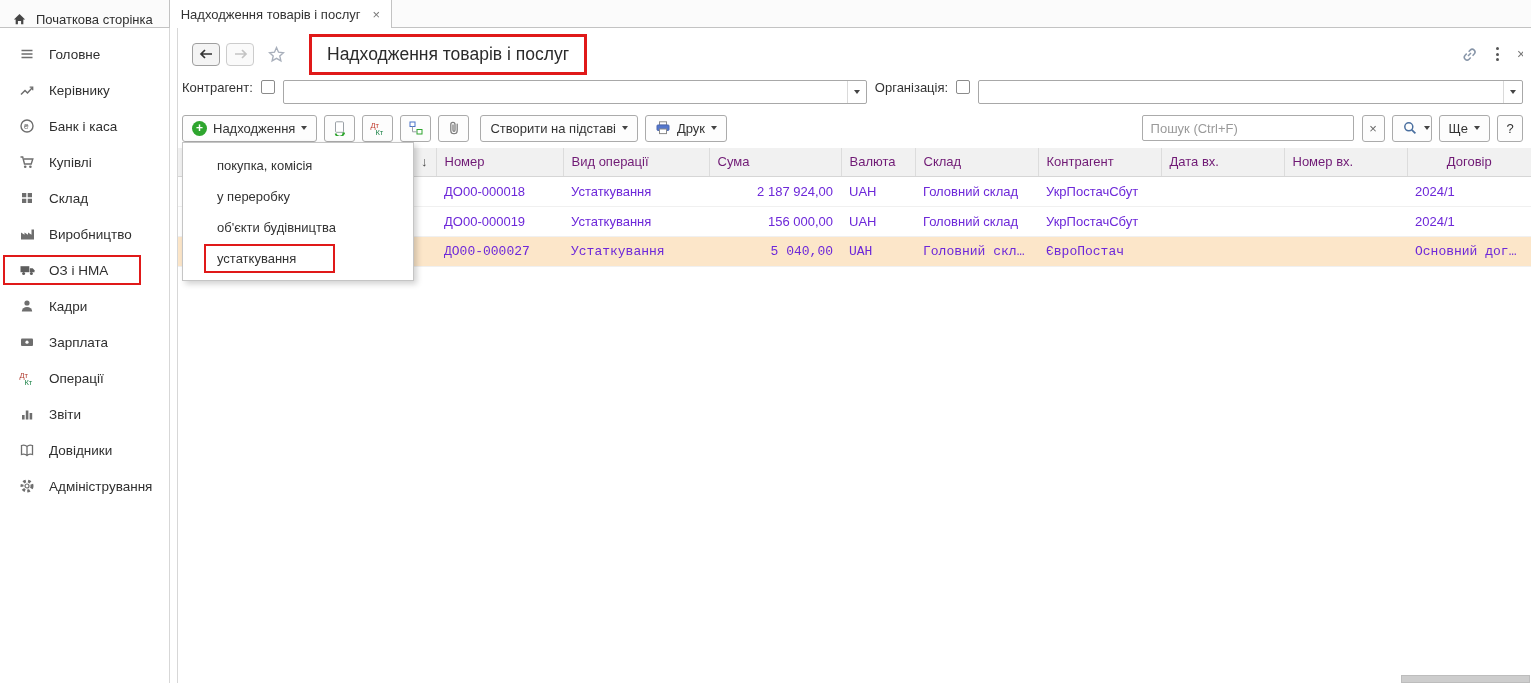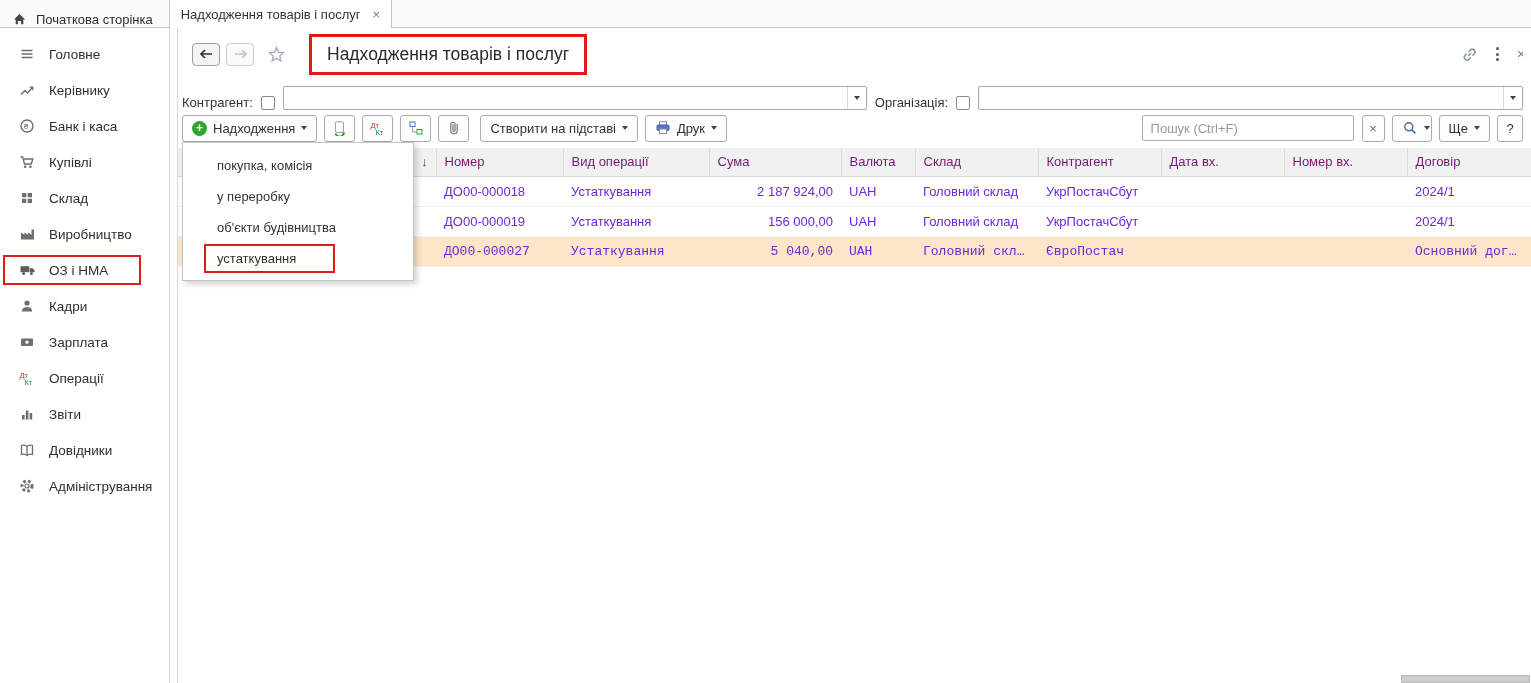--- a/index.html
+++ b/index.html
@@ -95,21 +95,21 @@
   .page-title { font-size:17.5px; color:#2b2b2b; white-space:nowrap; }
   .hdr-spacer { flex:1; }
   .hdr-icon { margin-left:14px; cursor:pointer; display:flex; align-items:center; }
   .kebab { display:flex; flex-direction:column; gap:2.5px; padding:2px 4px; }
   .kebab i { width:3px; height:3px; border-radius:50%; background:#555; }
   .cutoff { width:6px; overflow:hidden; color:#777; font-size:14px; }
 
   
   .filter-row {
     height:30px; flex:none;
-    display:flex; align-items:flex-end;
+    display:flex; align-items:flex-start;
     padding:0 8px 0 4px;
     gap:8px;
   }
   .flt-label { color:#333; white-space:nowrap; }
   .checkbox {
     width:14px; height:14px; flex:none;
     border:1px solid #8b8b8b; border-radius:2px;
     background:#fff; cursor:pointer;
   }
   .combo {
@@ -176,21 +176,21 @@
     height:28px;
     background:#f1f1f1;
     border-bottom:1px solid #d6d6d6;
     border-right:1px solid #dcdcdc;
     font-weight:normal; text-align:left;
     padding:0 8px;
     color:#701a75; font-size:13px;
     white-space:nowrap; overflow:hidden; text-overflow:ellipsis;
     cursor:pointer;
   }
-  thead th:last-child { border-right:none; }
+  thead th:last-child { border-right:none;text-align:center; }
   thead th.th-sort { text-align:right; color:#444; }
   tbody td {
     height:30px;
     padding:0 8px;
     border-bottom:1px solid #f0f0f0;
     white-space:nowrap; overflow:hidden; text-overflow:ellipsis;
     font-size:13px; color:#6d28d9;
     cursor:default;
   }
   tbody td.num { text-align:right; }

